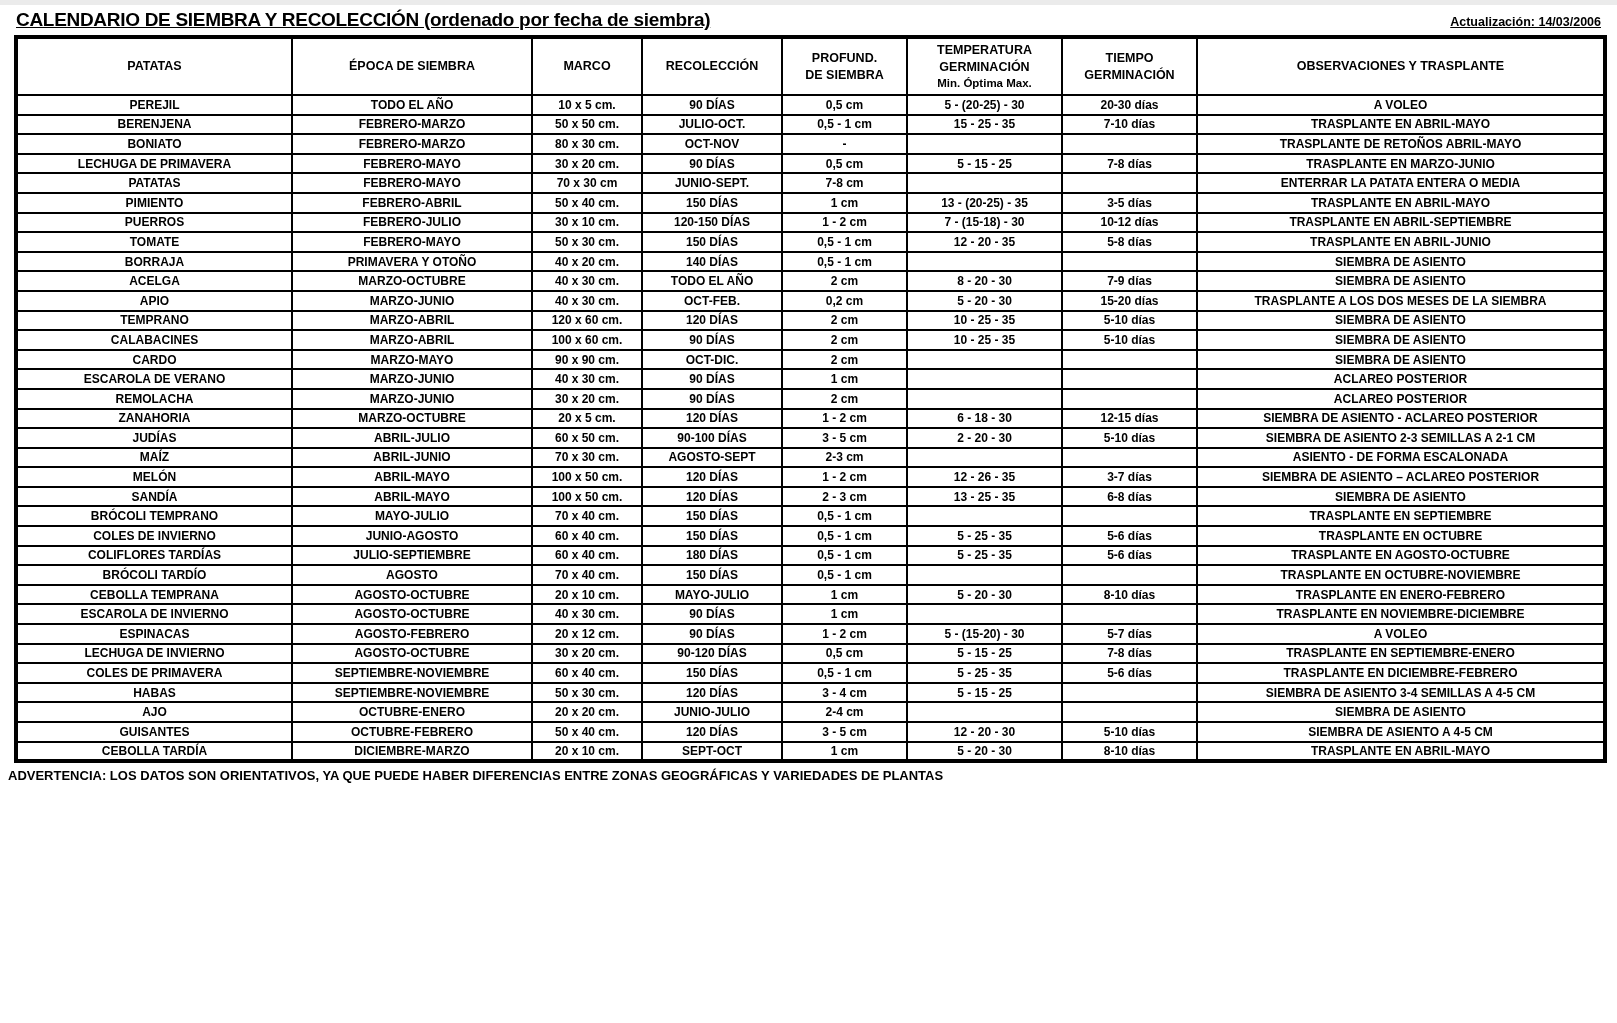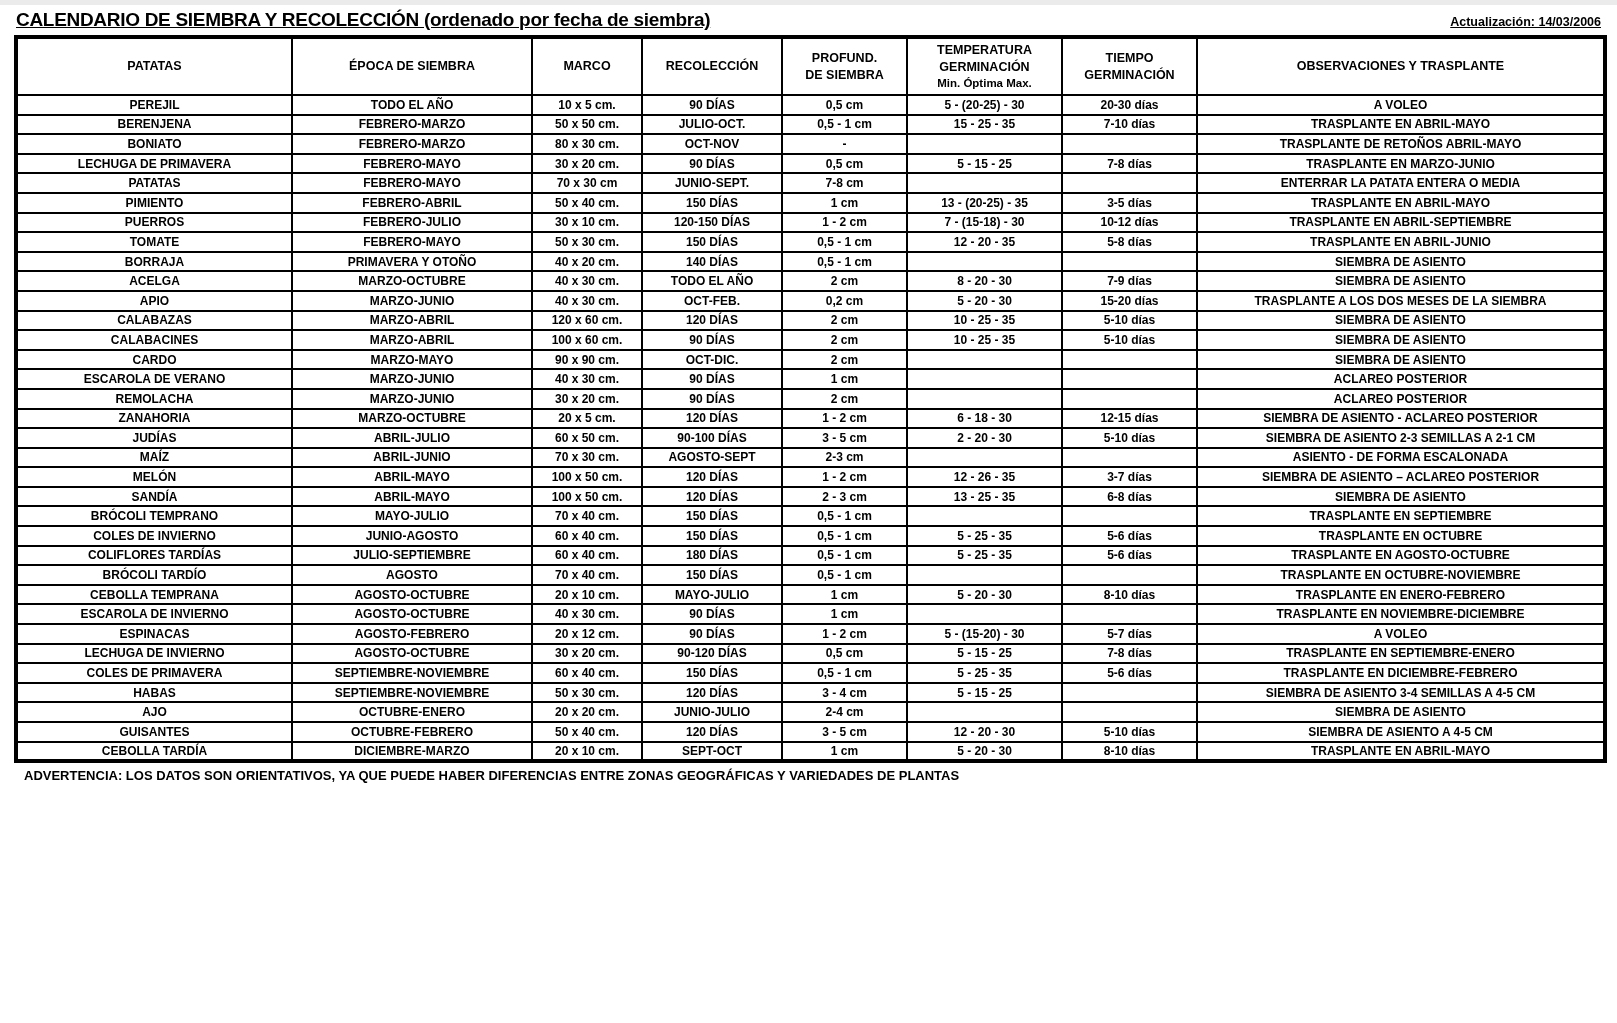--- a/index.html
+++ b/index.html
@@ -62,21 +62,21 @@
     white-space: nowrap;
     text-align: center;
   }
   tbody td {
     height: 19.6px;
     font-size: 12px;
     line-height: 1;
     white-space: nowrap;
   }
   .warning {
-    margin: 5px 24px;
+    margin: 5px 8px;
     font-size: 13px;
     white-space: nowrap;
   }
   
   col.c-cultivo { width: 276px; }
   col.c-epoca   { width: 240px; }
   col.c-marco   { width: 110px; }
   col.c-recol   { width: 140px; }
   col.c-prof    { width: 125px; }
   col.c-temp    { width: 155px; }
@@ -224,21 +224,21 @@
         <td>APIO</td>
         <td>MARZO-JUNIO</td>
         <td>40 x 30 cm.</td>
         <td>OCT-FEB.</td>
         <td>0,2 cm</td>
         <td>5 - 20 - 30</td>
         <td>15-20 días</td>
         <td>TRASPLANTE A LOS DOS MESES DE LA SIEMBRA</td>
       </tr>
       <tr>
-        <td>CALABAZAS</td>
+        <td>TEMPRANO</td>
         <td>MARZO-ABRIL</td>
         <td>120 x 60 cm.</td>
         <td>120 DÍAS</td>
         <td>2 cm</td>
         <td>10 - 25 - 35</td>
         <td>5-10 días</td>
         <td>SIEMBRA DE ASIENTO</td>
       </tr>
       <tr>
         <td>CALABACINES</td>

